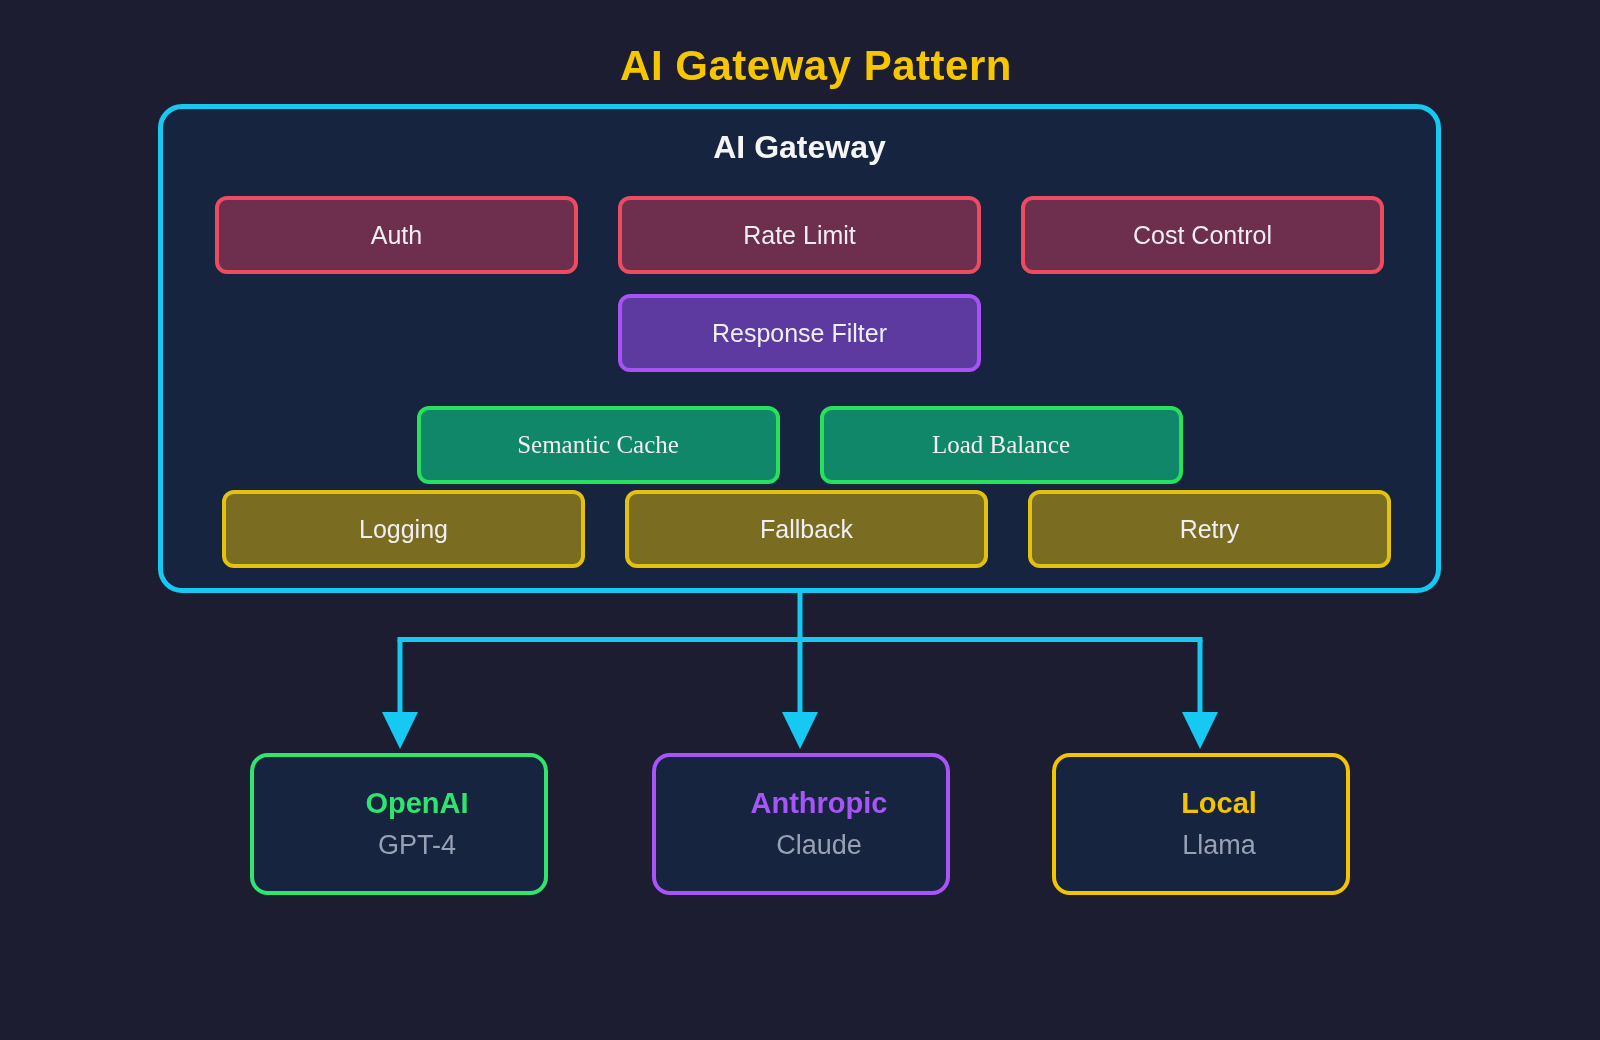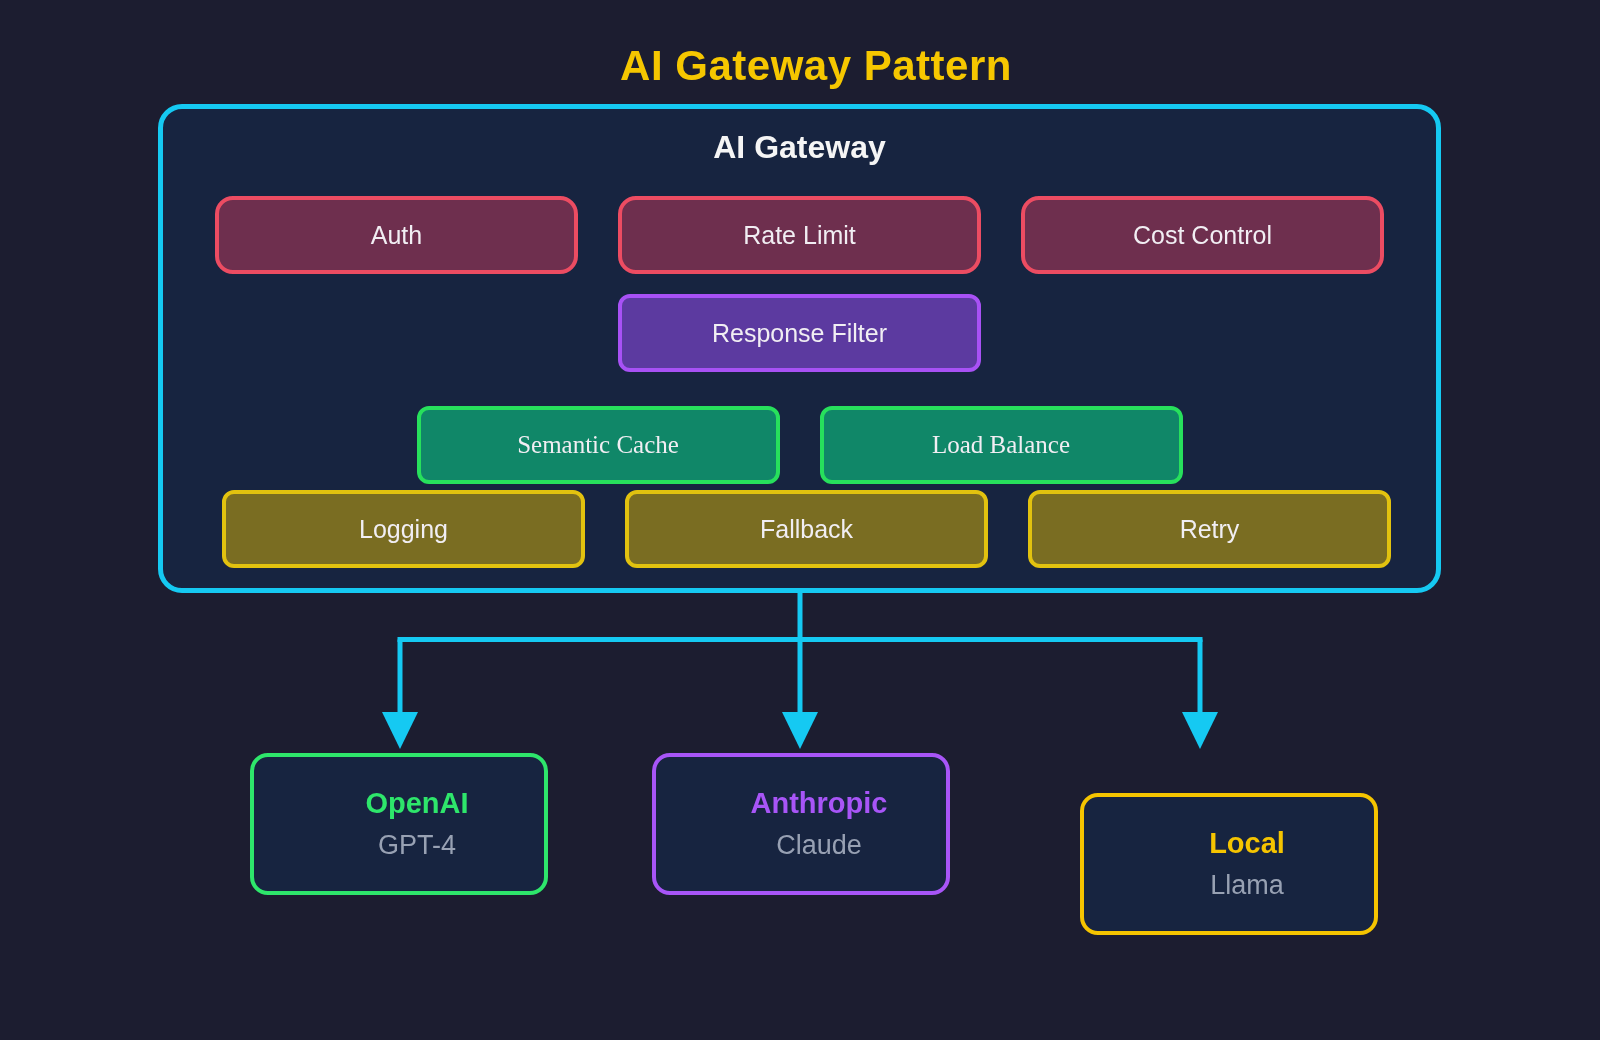--- a/index.html
+++ b/index.html
@@ -66,21 +66,21 @@
     width: 363px;
     height: 78px;
     border-radius: 12px;
     border: 4px solid;
     display: flex;
     align-items: center;
     justify-content: center;
     font-size: 25px;
     color: #f1eef3;
   }
-  .gw-btn.red    { background: #6e2f4e; border-color: #ec4c62; border-radius: 18px; }
+  .gw-btn.red    { background: #6e2f4e; border-color: #ec4c62; }
   .gw-btn.purple { background: #5c3aa0; border-color: #a851f5; }
   .gw-btn.green  { background: #108768; border-color: #27e05c; }
   .gw-btn.olive  { background: #7a6d22; border-color: #e2c20f; }
   .connectors {
     position: absolute;
     left: 0;
     top: 0;
     pointer-events: none;
   }
   .provider-card {
@@ -104,21 +104,21 @@
     font-weight: bold;
   }
   .provider-card .p-model {
     font-size: 27px;
     color: #98a1b3;
   }
   .provider-openai    { left: 250px;  border-color: #2ee66b; }
   .provider-openai .p-name    { color: #2ee66b; }
   .provider-anthropic { left: 652px;  border-color: #a855f7; }
   .provider-anthropic .p-name { color: #a855f7; }
-  .provider-local     { left: 1080px; border-color: #f5c400; margin-top: 40px; }
+  .provider-local     { left: 1052px; border-color: #f5c400; }
   .provider-local .p-name     { color: #f5c400; }
 </style>
 </head>
 <body>
 
 <div class="page">
 
   <h1 class="diagram-title">AI Gateway Pattern</h1>
 
   <section class="gateway-box">

